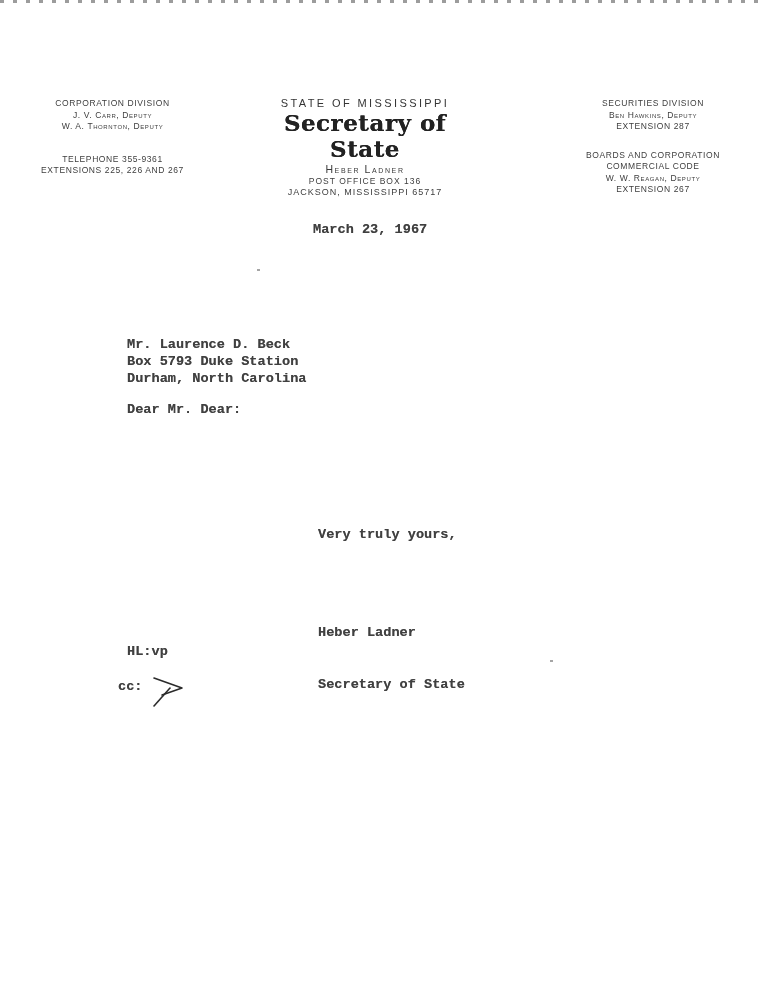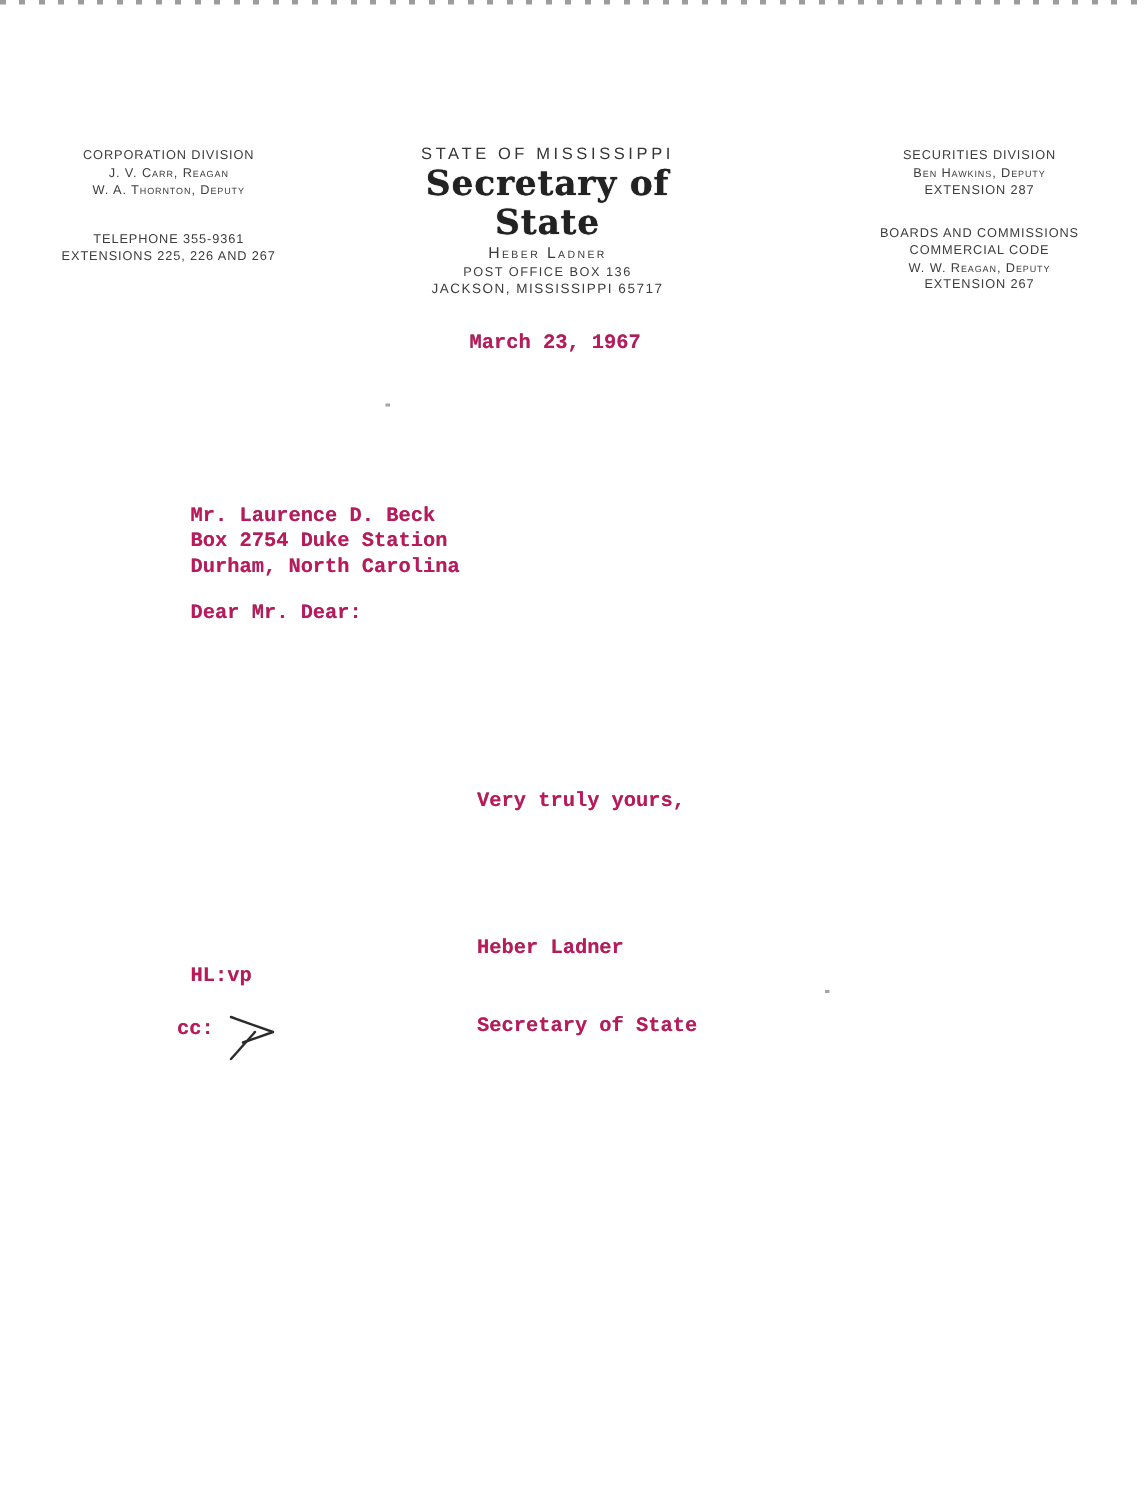--- a/index.html
+++ b/index.html
@@ -74,21 +74,21 @@
     letter-spacing: 1px;
   }
 
   
   .type {
     position: absolute;
     font-family: "Liberation Mono", monospace;
     font-weight: bold;
     font-size: 13.6px;
     line-height: 17.2px;
-    color: #be185d;
+    color: #404040;
     white-space: pre;
     text-shadow: 0 0 0.4px rgba(30,30,30,0.55);
   }
 
   .date       { left: 313px; top: 221px; }
   .recipient  { left: 127px; top: 336px; }
   .salutation { left: 127px; top: 401px; }
   .body-text  { left: 127px; top: 437px; }
   .closing    { left: 318px; top: 526px; text-align: right; }
   .signature  { left: 318px; top: 590px; }
@@ -113,50 +113,50 @@
 </style>
 </head>
 <body>
 
 <div class="page">
 
   <div class="dashed-edge"></div>
 
   <div class="lh lh-left lh-small">
     <div>CORPORATION DIVISION</div>
-    <div class="sc">J. V. Carr, Reagan</div>
+    <div class="sc">J. V. Carr, Deputy</div>
     <div class="sc">W. A. Thornton, Deputy</div>
     <div class="gap-lg"></div>
     <div>TELEPHONE 355-9361</div>
     <div>EXTENSIONS 225, 226 AND 267</div>
   </div>
 
   <div class="lh lh-center">
     <div class="state-line">STATE OF MISSISSIPPI</div>
     <div class="blackletter">Secretary of State</div>
     <div class="sc officer-line">Heber Ladner</div>
     <div class="addr-line">POST OFFICE BOX 136</div>
     <div class="city-line">JACKSON, MISSISSIPPI 65717</div>
   </div>
 
   <div class="lh lh-right lh-small">
     <div>SECURITIES DIVISION</div>
     <div class="sc">Ben Hawkins, Deputy</div>
     <div>EXTENSION 287</div>
     <div class="gap-sm"></div>
-    <div>BOARDS AND COMMISSIONS</div>
+    <div>BOARDS AND CORPORATION</div>
     <div>COMMERCIAL CODE</div>
     <div class="sc">W. W. Reagan, Deputy</div>
     <div>EXTENSION 267</div>
   </div>
 
   <div class="type date">March 23, 1967</div>
 
   <div class="type recipient">Mr. Laurence D. Beck
-Box 2754 Duke Station
+Box 5793 Duke Station
 Durham, North Carolina</div>
 
   <div class="type salutation">Dear Mr. Dear:</div>
 
 
   <div class="type closing">Very truly yours,</div>
 
   <div class="type signature">
     <div>Heber Ladner</div>
     <div>Secretary of State</div>

